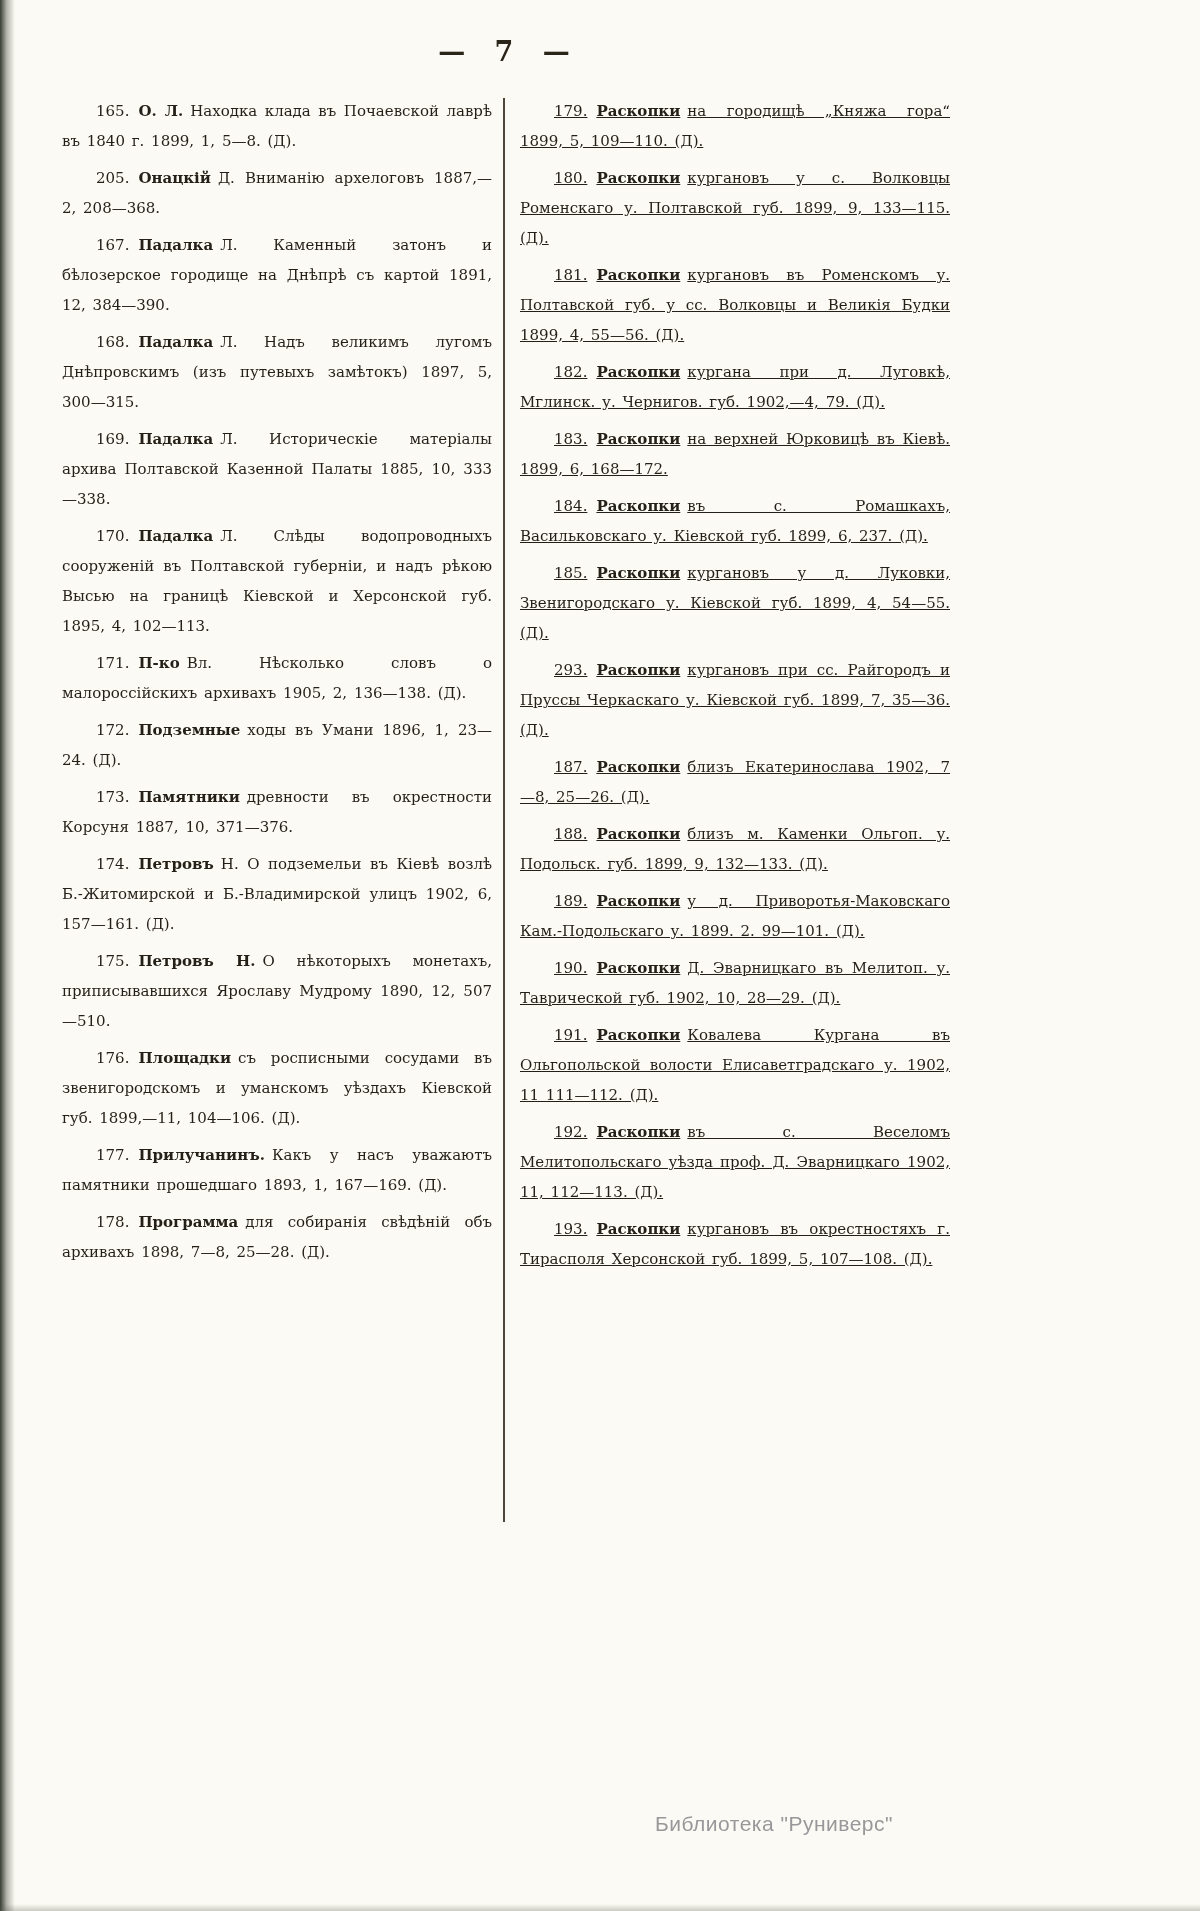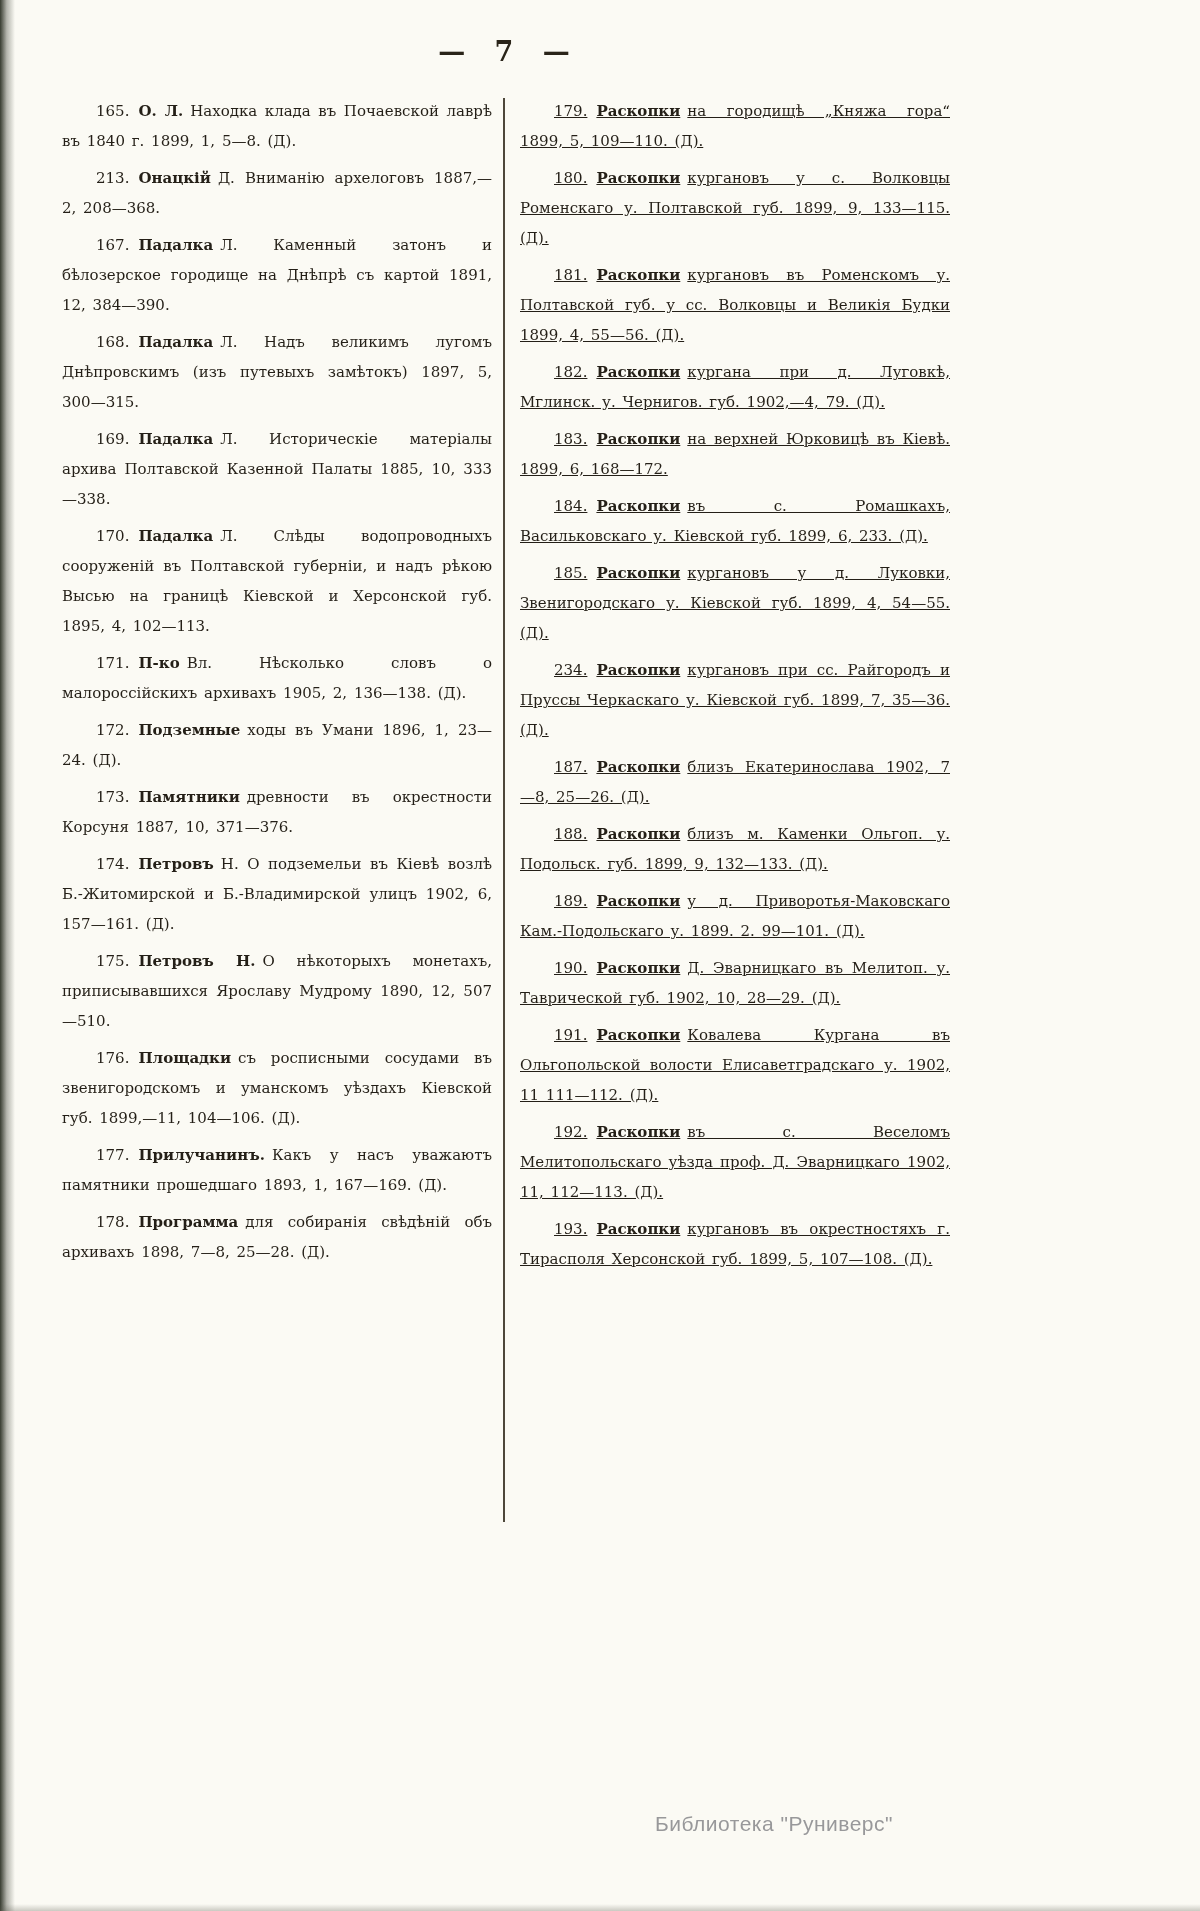--- a/index.html
+++ b/index.html
@@ -69,21 +69,21 @@
   <div class="scan-edge-bottom"></div>
 
   <div class="page-header">— 7 —</div>
 
   <div class="column" id="col-left">
   <p class="entry">
     <span class="num">165.</span><b class="author">О. Л.</b><span class="body">Находка клада въ Почаевской лаврѣ въ 1840 г. 1899, 1, 5—8. (Д).</span>
   </p>
 
   <p class="entry">
-    <span class="num">213.</span><b class="author">Онацкій</b><span class="body">Д. Вниманію архелоговъ 1887,—2, 208—368.</span>
+    <span class="num">205.</span><b class="author">Онацкій</b><span class="body">Д. Вниманію архелоговъ 1887,—2, 208—368.</span>
   </p>
 
   <p class="entry">
     <span class="num">167.</span><b class="author">Падалка</b><span class="body">Л. Каменный затонъ и бѣлозерское городище на Днѣпрѣ съ картой 1891, 12, 384—390.</span>
   </p>
 
   <p class="entry">
     <span class="num">168.</span><b class="author">Падалка</b><span class="body">Л. Надъ великимъ лугомъ Днѣпровскимъ (изъ путевыхъ замѣтокъ) 1897, 5, 300—315.</span>
   </p>
 
@@ -145,29 +145,29 @@
 
   <p class="entry">
     <span class="num">182.</span><b class="author">Раскопки</b><span class="body">кургана при д. Луговкѣ, Мглинск. у. Чернигов. губ. 1902,—4, 79. (Д).</span>
   </p>
 
   <p class="entry">
     <span class="num">183.</span><b class="author">Раскопки</b><span class="body">на верхней Юрковицѣ въ Кіевѣ. 1899, 6, 168—172.</span>
   </p>
 
   <p class="entry">
-    <span class="num">184.</span><b class="author">Раскопки</b><span class="body">въ с. Ромашкахъ, Васильковскаго у. Кіевской губ. 1899, 6, 233. (Д).</span>
+    <span class="num">184.</span><b class="author">Раскопки</b><span class="body">въ с. Ромашкахъ, Васильковскаго у. Кіевской губ. 1899, 6, 237. (Д).</span>
   </p>
 
   <p class="entry">
     <span class="num">185.</span><b class="author">Раскопки</b><span class="body">кургановъ у д. Луковки, Звенигородскаго у. Кіевской губ. 1899, 4, 54—55. (Д).</span>
   </p>
 
   <p class="entry">
-    <span class="num">234.</span><b class="author">Раскопки</b><span class="body">кургановъ при сс. Райгородъ и Пруссы Черкаскаго у. Кіевской губ. 1899, 7, 35—36. (Д).</span>
+    <span class="num">293.</span><b class="author">Раскопки</b><span class="body">кургановъ при сс. Райгородъ и Пруссы Черкаскаго у. Кіевской губ. 1899, 7, 35—36. (Д).</span>
   </p>
 
   <p class="entry">
     <span class="num">187.</span><b class="author">Раскопки</b><span class="body">близъ Екатеринослава 1902, 7—8, 25—26. (Д).</span>
   </p>
 
   <p class="entry">
     <span class="num">188.</span><b class="author">Раскопки</b><span class="body">близъ м. Каменки Ольгоп. у. Подольск. губ. 1899, 9, 132—133. (Д).</span>
   </p>
 

